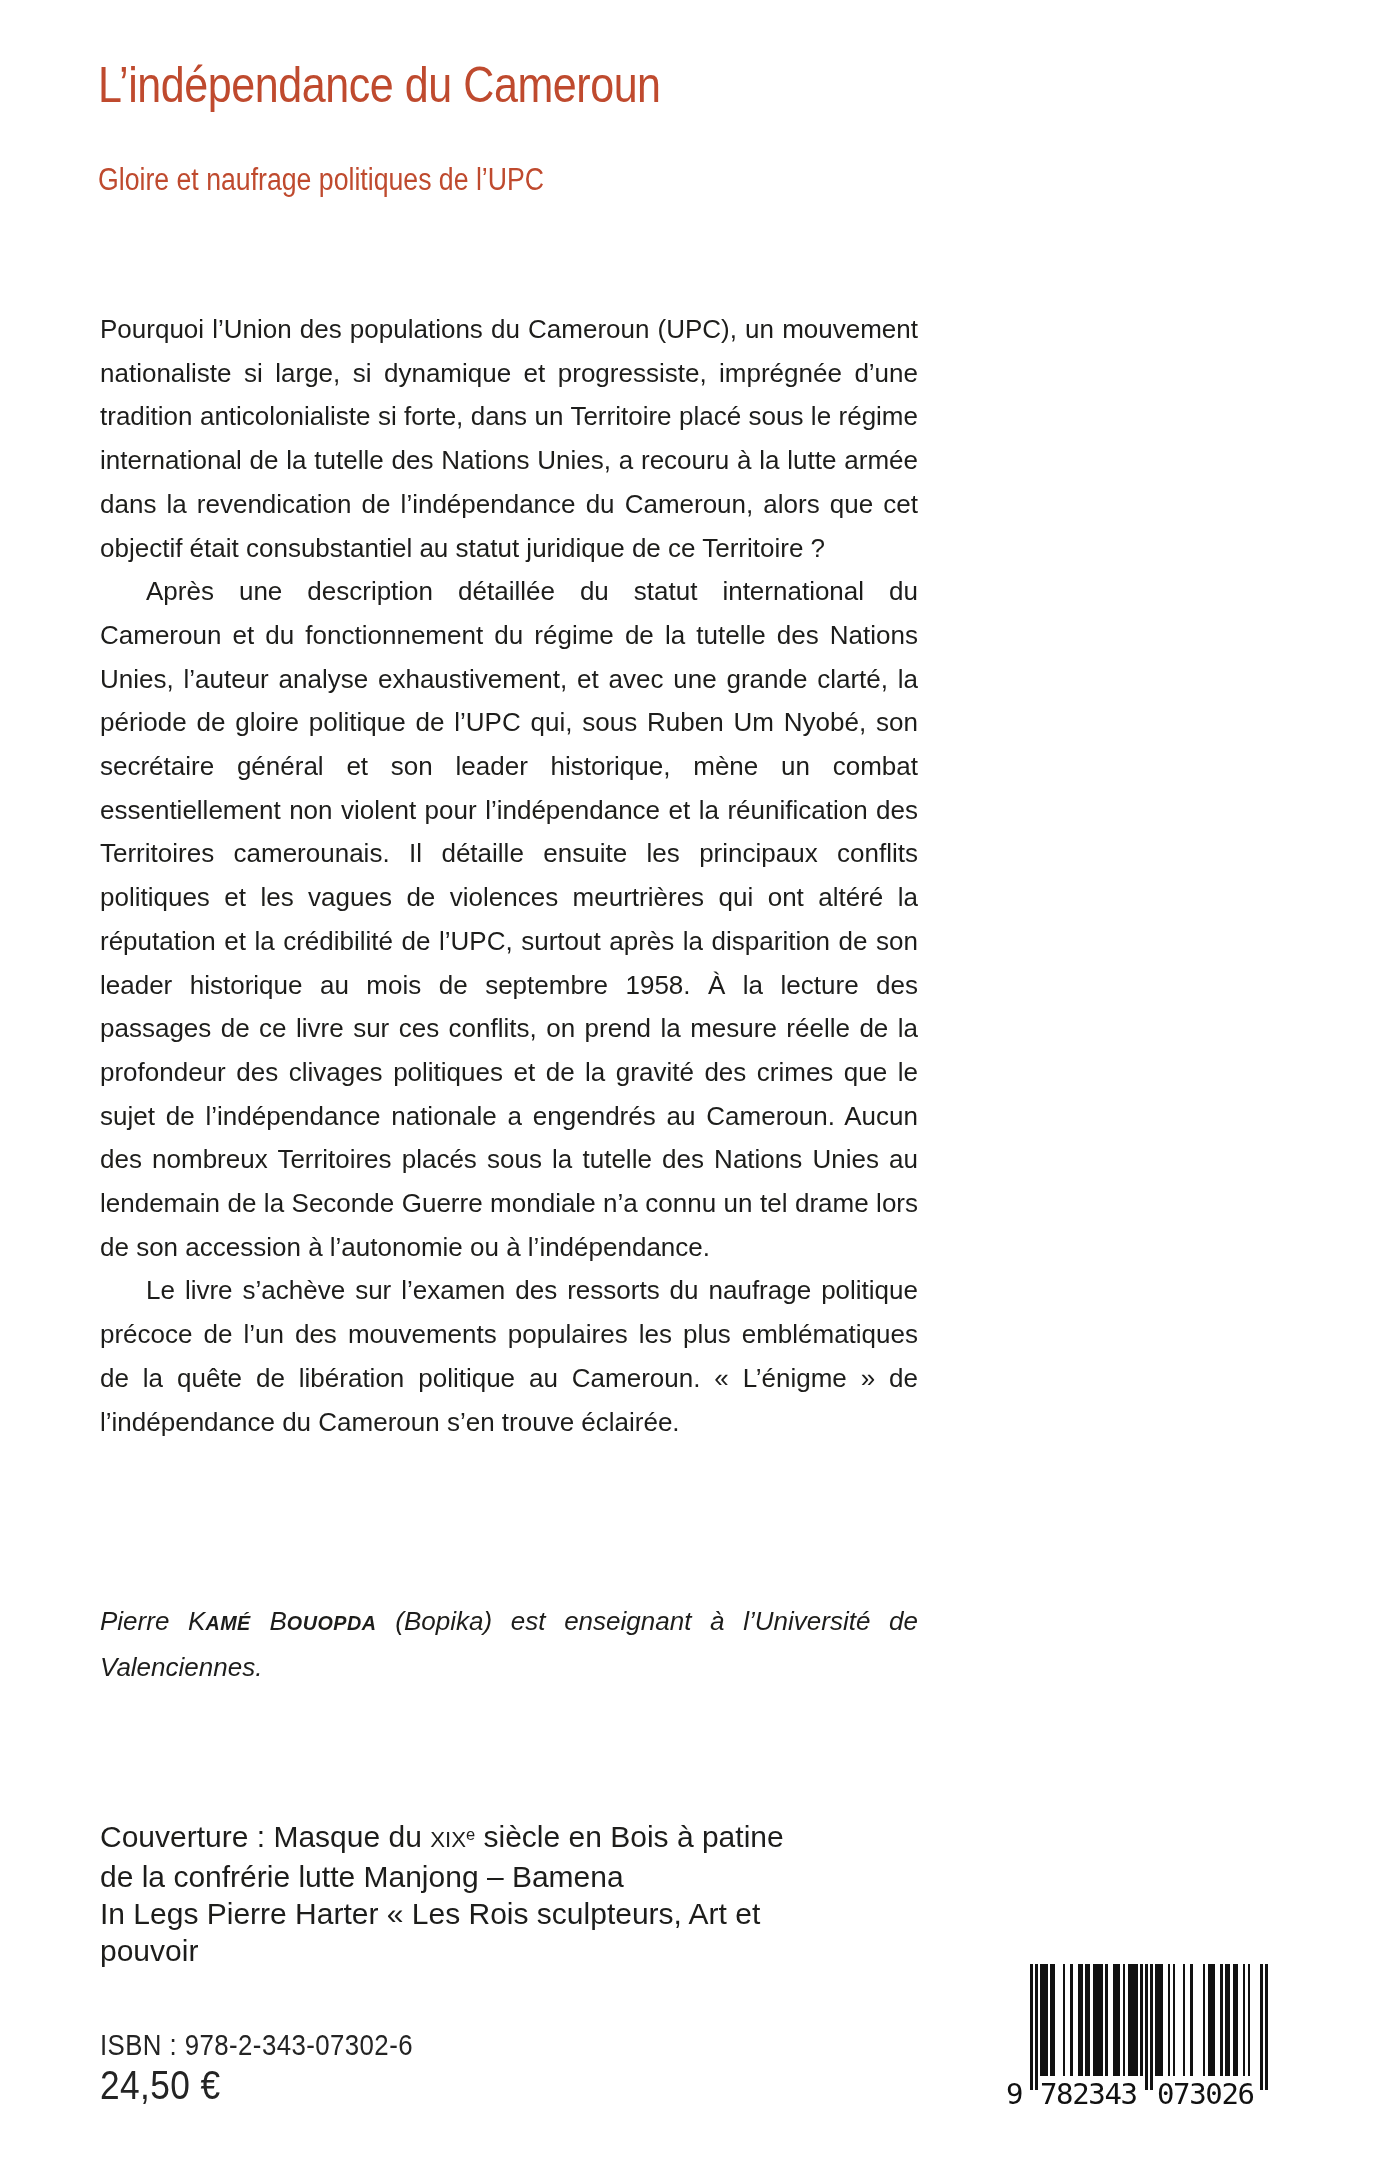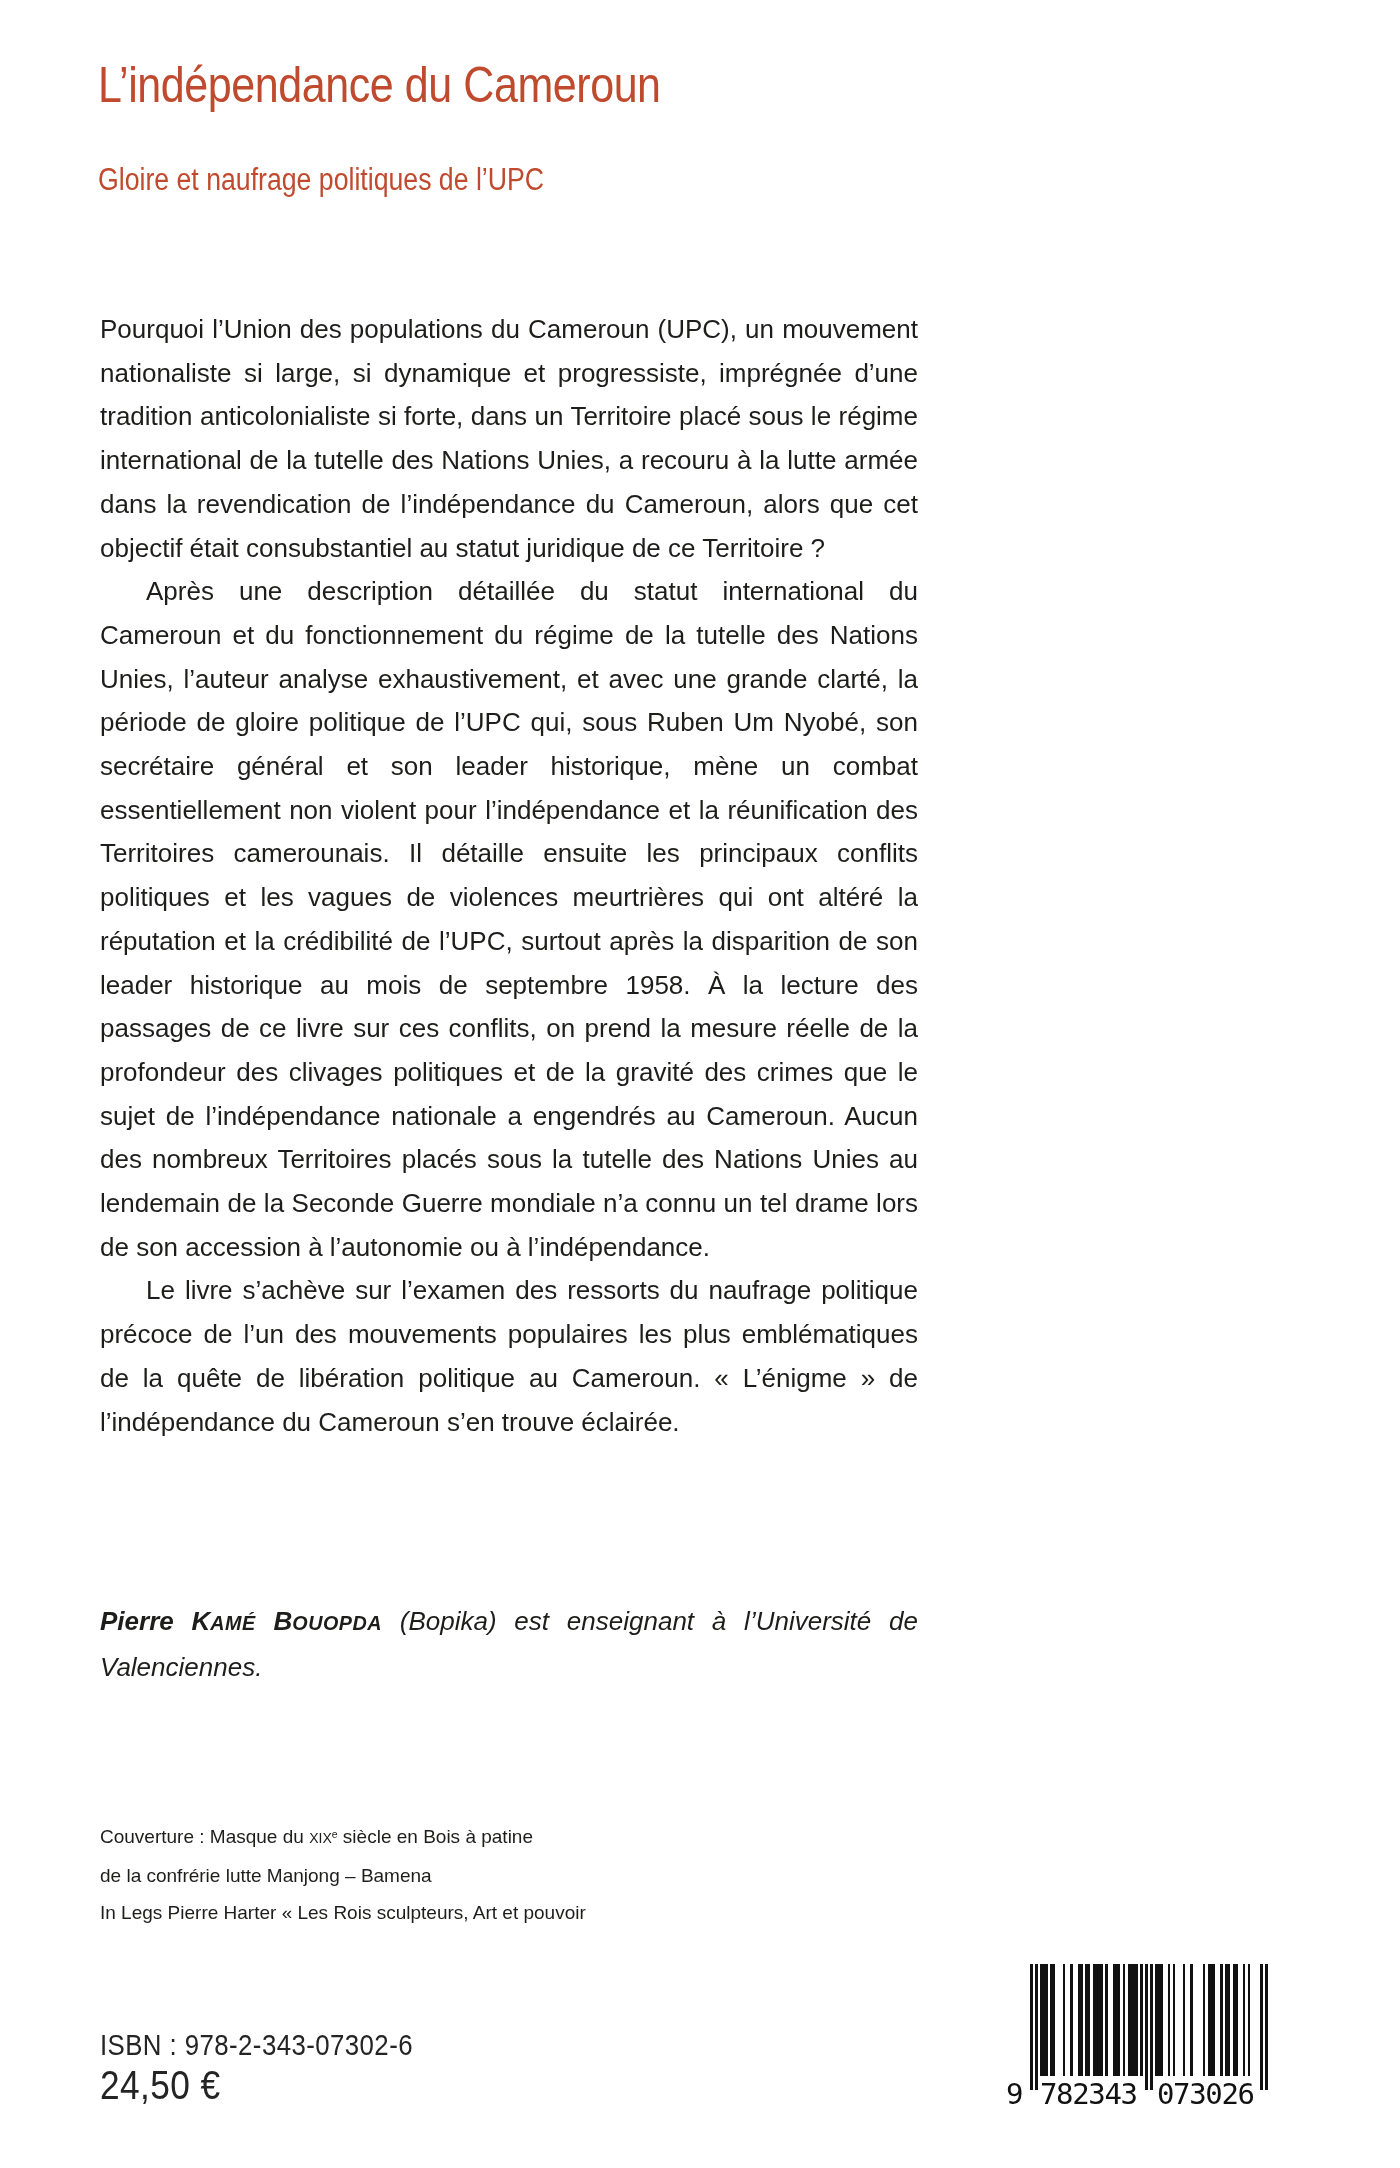--- a/index.html
+++ b/index.html
@@ -27,26 +27,26 @@
     left:100px;top:308px;width:818px;
     font-size:26px;line-height:43.7px;text-align:justify;
   }
   .synopsis p{margin:0;}
   .synopsis p.indent{text-indent:46px;}
 
   .author{
     left:100px;top:1574px;width:818px;
     font-size:26px;line-height:43.7px;font-style:italic;text-align:justify;
   }
-  .author .bold{font-weight:bold;}
+  .author .bold{font-weight:normal;}
   .author .sc{font-weight:bold;font-size:0.76em;letter-spacing:0.5px;}
 
   .credit{
     left:100px;top:1818px;width:700px;
-    font-size:19px;line-height:37px;text-align:left;
+    font-size:30px;line-height:37px;text-align:left;
   }
   .credit .caps{font-size:0.74em;}
   .credit .sup{font-size:0.55em;vertical-align:top;position:relative;top:-2px;}
 
   .isbn{
     left:100px;top:2028px;font-size:30px;letter-spacing:0.5px;color:#242424;
   }
   .price{
     left:100px;top:2062px;font-size:41px;letter-spacing:0.5px;color:#242424;
   }

